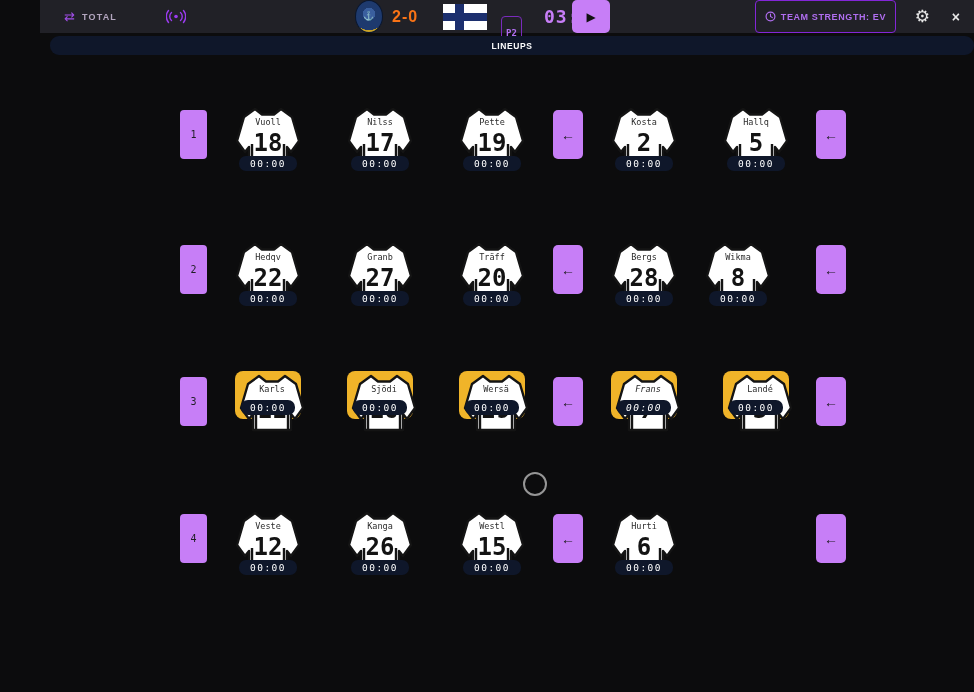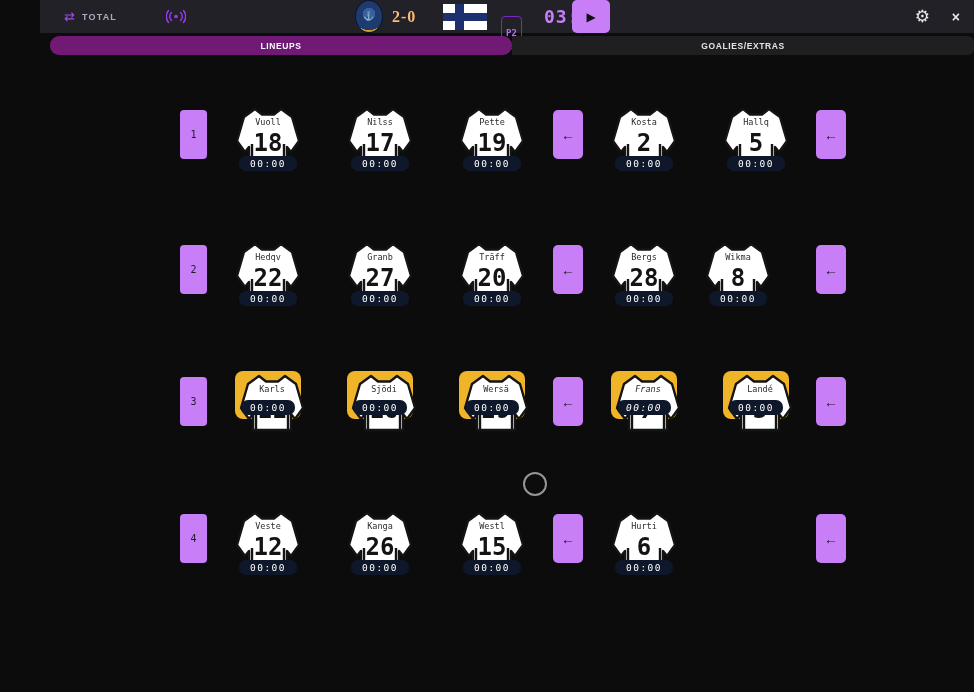--- a/index.html
+++ b/index.html
@@ -14,21 +14,21 @@
   .mode-group { left:24px; gap:7px; }
   .repeat-icon { color:#a14ee8; font-size:13px; line-height:1; }
   .mode-label { color:#b3a6bf; font-size:9px; letter-spacing:1.2px; font-weight:bold; }
   .broadcast-group { left:126px; }
 
   .team-logo { left:315px; width:28px; height:28px; top:2.5px; border-radius:50%;
                background:radial-gradient(circle at 50% 42%, #3a5f9e 0 28%, #1e3a6e 29% 72%, #c9a227 73% 84%, #14294d 85%);
                border:1px solid #0a1730; display:flex; align-items:center; justify-content:center; }
   .team-logo span { color:#e8c84a; font-size:9px; line-height:1; }
 
-  .score { left:352px; color:#fdba74; font-family:Liberation Serif, serif;
+  .score { left:352px; color:#f97316; font-family:Liberation Sans, sans-serif;
            font-size:16px; font-weight:bold; letter-spacing:1px; }
   .flag { left:403px; top:4px; width:44px; height:26px; }
   .period-badge { left:461px; top:8px; height:18px; padding:0 4px; border:1.5px solid #7a2bbd;
                   border-radius:4px; color:#b06ef0; font-family:"DejaVu Sans Mono", monospace;
                   font-size:9px; font-weight:bold; display:flex; align-items:center;margin-top:16px; }
   .clock-text { left:504px; color:#c77ef7; font-family:"DejaVu Sans Mono", monospace;
                 font-size:18px; font-weight:bold; letter-spacing:1px; }
   .play-btn { left:532px; top:5px; width:38px; height:23px; background:#c77ef7; border-radius:5px;
               display:flex; align-items:center; justify-content:center; cursor:pointer; }
   .play-btn span { color:#111; font-size:12px; line-height:1; }
@@ -36,21 +36,21 @@
   .strength-btn { right:78px; top:6px; height:21px; padding:0 9px; border:1px solid #8326d8;
                   border-radius:4px; color:#b06ef0; font-size:9px; font-weight:bold;
                   letter-spacing:0.6px; display:flex; align-items:center; gap:5px; cursor:pointer; }
   .gear { right:44px; color:#e8e8e8; font-size:17px; cursor:pointer; }
   .close { right:14px; color:#e8e8e8; font-size:14px; font-weight:bold; cursor:pointer; }
 
   
   .tabs { position:absolute; left:50px; top:36px; width:924px; height:19px; display:flex; }
   .tab { flex:1; display:flex; align-items:center; justify-content:center;
          font-size:8.5px; font-weight:bold; letter-spacing:0.6px; cursor:pointer; }
-  .tab.active { background:#701a75; color:#fbfbfb; border-radius:9px; }
+  .tab.active { background:#0f172a; color:#fbfbfb; border-radius:9px; }
   .tab.inactive { background:#1f1f22; color:#e3e3e3; border-radius:0 6px 6px 0; }
 
   
   .row { position:absolute; left:0; width:974px; height:70px; }
   .lane-box { position:absolute; left:180px; top:3px; width:27px; height:49px; background:#c77ef7;
               border-radius:4px; display:flex; align-items:center; justify-content:center;
               color:#1e1e24; font-family:"DejaVu Sans Mono", monospace; font-size:10px; cursor:pointer; }
   .arrow-btn { position:absolute; top:3px; width:30px; height:49px; background:#c77ef7;
                border-radius:5px; display:flex; align-items:center; justify-content:center;
                color:#1a1a1a; font-size:14px; cursor:pointer; }
@@ -108,28 +108,34 @@
   </div>
 
   <div class="abs period-badge">P2</div>
 
   <div class="abs clock-text">03:10</div>
 
   <div class="abs play-btn">
     <span>▶</span>
   </div>
 
+  <div class="abs strength-btn">
+    <svg width="11" height="11" viewBox="0 0 12 12">
+      <circle cx="6" cy="6" r="4.8" fill="none" stroke="#b06ef0" stroke-width="1.3"></circle>
+      <path d="M6,3.4 L6,6 L8,7.2" fill="none" stroke="#b06ef0" stroke-width="1.2" stroke-linecap="round"></path>
+    </svg>
+    <span>TEAM STRENGTH: EV</span>
+  </div>
 
   <div class="abs gear">⚙</div>
   <div class="abs close">×</div>
 </div>
 
 <div class="tabs">
   <div class="tab active">LINEUPS</div>
-  <div class="tab inactive">GOALIES/EXTRAS</div>
 </div>
 
 <div id="grid">
     <div class="row" style="top: 107px;">
       <div class="lane-box">1</div>
       <div class="cell" style="left: 235px;">
     <svg class="jersey" width="66" height="58" viewBox="0 0 66 58">
       <path d="M 20,2 L 27,7.5 L 39,7.5 L 46,2 L 57,10 L 64,34 L 56,45 L 52,40 L 52,56 L 14,56 L 14,40 L 10,45 L 2,34 L 9,10 Z" fill="#ffffff" stroke="#141414" stroke-width="2.4" stroke-linejoin="round"></path>
       <line x1="17" y1="37" x2="17" y2="55" stroke="#141414" stroke-width="2.4"></line>
       <line x1="49" y1="37" x2="49" y2="55" stroke="#141414" stroke-width="2.4"></line>

